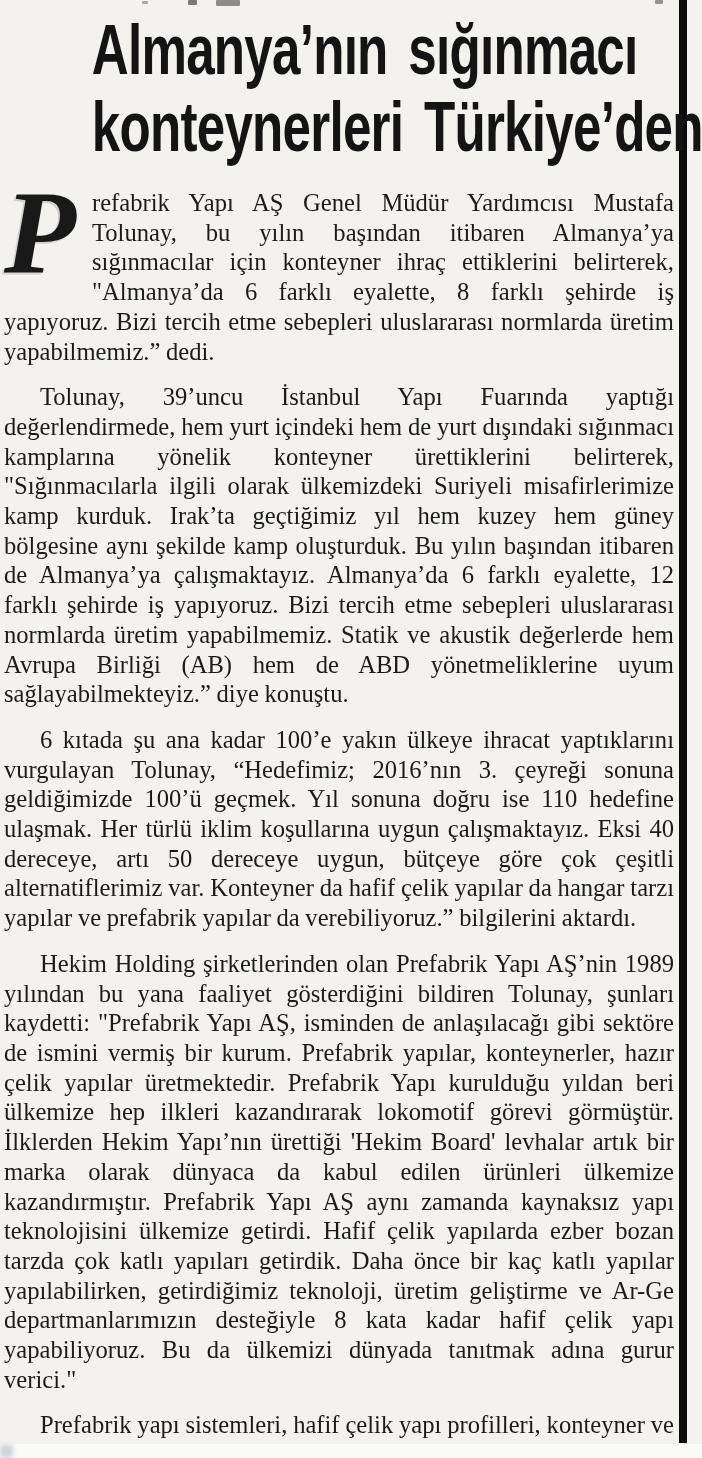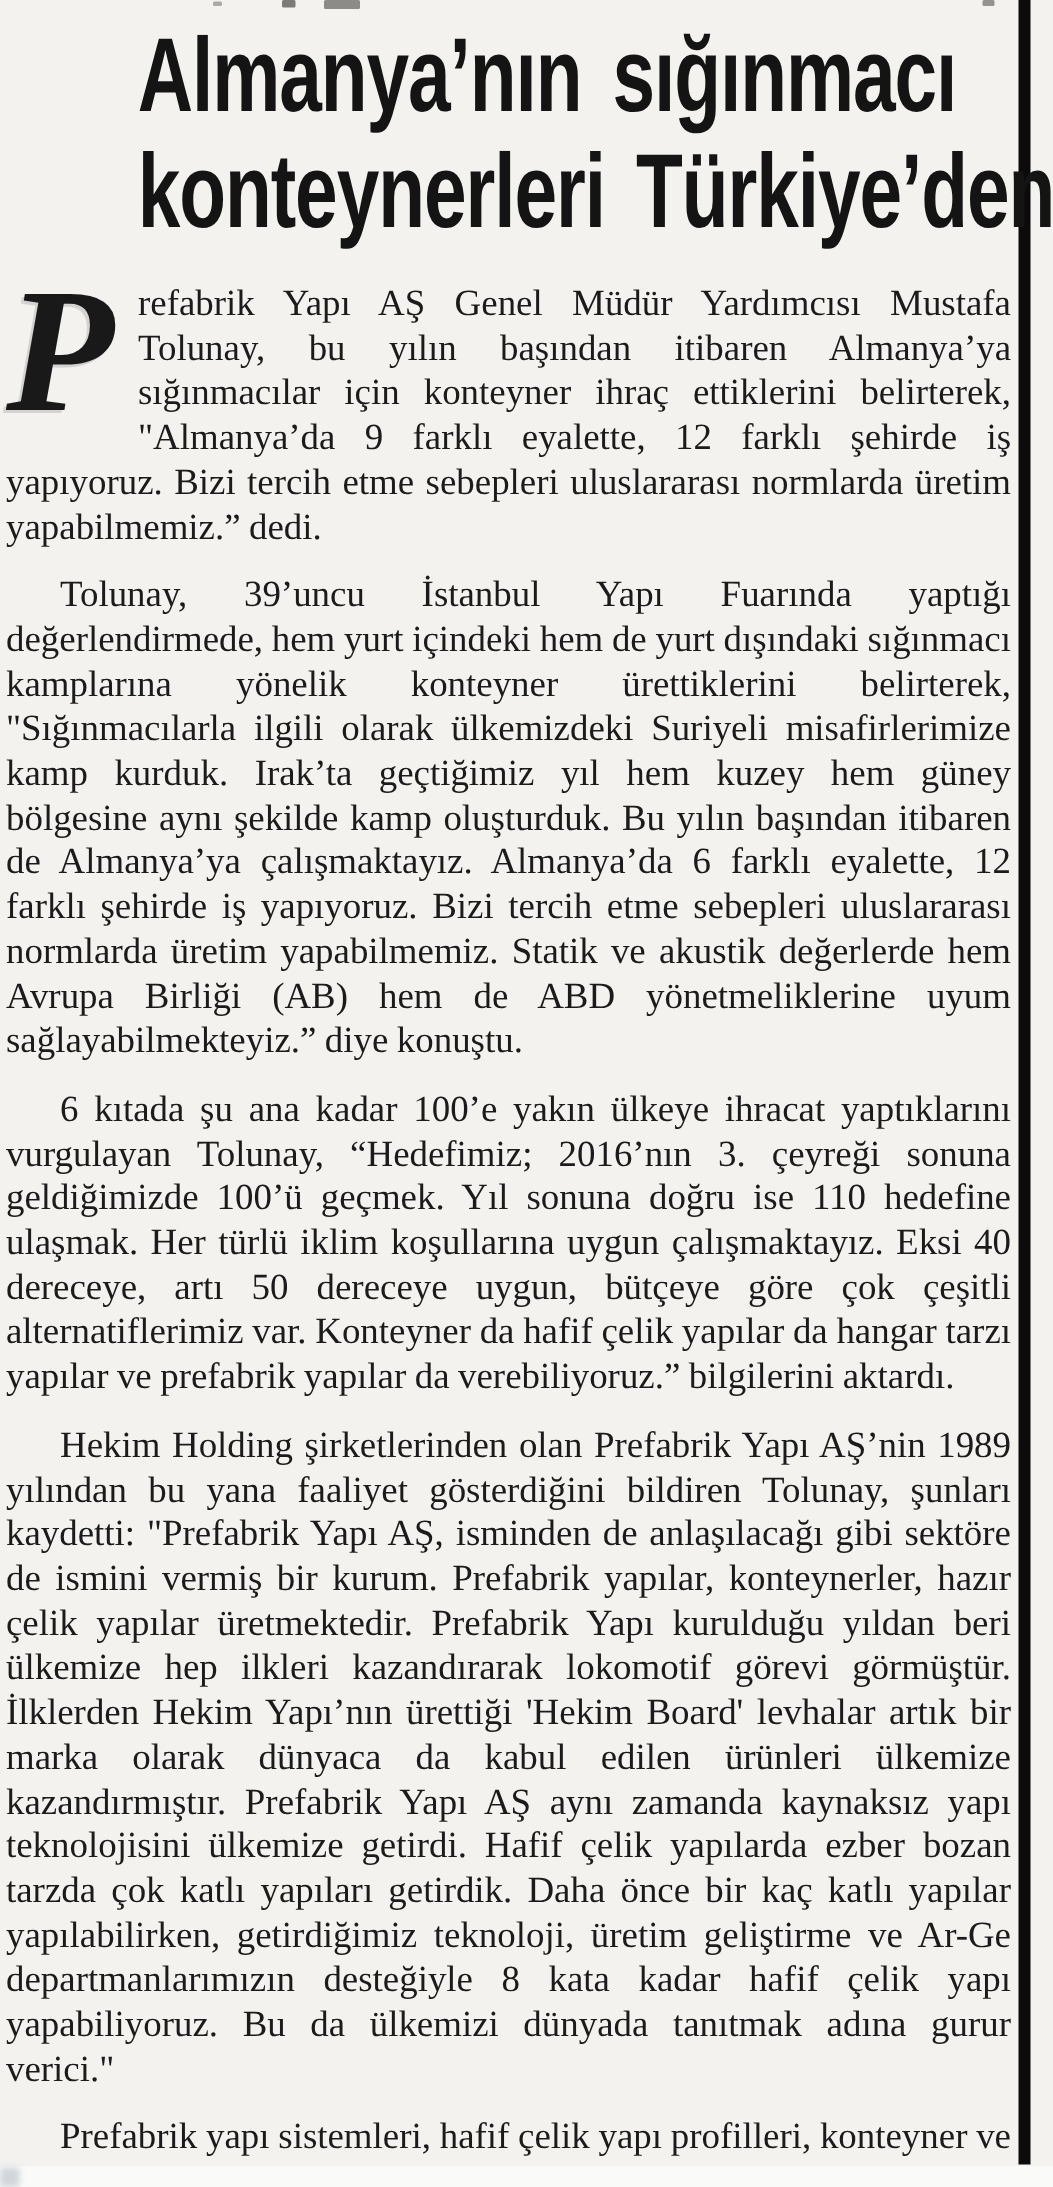--- a/index.html
+++ b/index.html
@@ -119,21 +119,21 @@
 
   <div class="right-rule"></div>
 
   <h1 class="headline">
     <div class="hl-line">Almanya’nın sığınmacı</div>
     <div class="hl-line">konteynerleri Türkiye’den</div>
   </h1>
 
   <div class="article">
     <p class="lead">
-      <span class="dropcap">P</span><span>refabrik Yapı AŞ Genel Müdür Yardımcısı Mustafa Tolunay, bu yılın başından itibaren Almanya’ya sığınmacılar için konteyner ihraç ettiklerini belirterek, "Almanya’da 9 farklı eyalette, 12 farklı şehirde iş yapıyoruz. Bizi tercih etme sebepleri uluslararası normlarda üretim yapabilmemiz.” dedi.</span>
+      <span class="dropcap">P</span><span>refabrik Yapı AŞ Genel Müdür Yardımcısı Mustafa Tolunay, bu yılın başından itibaren Almanya’ya sığınmacılar için konteyner ihraç ettiklerini belirterek, "Almanya’da 6 farklı eyalette, 8 farklı şehirde iş yapıyoruz. Bizi tercih etme sebepleri uluslararası normlarda üretim yapabilmemiz.” dedi.</span>
     </p>
     <p class="indent">Tolunay, 39’uncu İstanbul Yapı Fuarında yaptığı değerlendirmede, hem yurt içindeki hem de yurt dışındaki sığınmacı kamplarına yönelik konteyner ürettiklerini belirterek, "Sığınmacılarla ilgili olarak ülkemizdeki Suriyeli misafirlerimize kamp kurduk. Irak’ta geçtiğimiz yıl hem kuzey hem güney bölgesine aynı şekilde kamp oluşturduk. Bu yılın başından itibaren de Almanya’ya çalışmaktayız. Almanya’da 6 farklı eyalette, 12 farklı şehirde iş yapıyoruz. Bizi tercih etme sebepleri uluslararası normlarda üretim yapabilmemiz. Statik ve akustik değerlerde hem Avrupa Birliği (AB) hem de ABD yönetmeliklerine uyum sağlayabilmekteyiz.” diye konuştu.</p>
     <p class="indent">6 kıtada şu ana kadar 100’e yakın ülkeye ihracat yaptıklarını vurgulayan Tolunay, “Hedefimiz; 2016’nın 3. çeyreği sonuna geldiğimizde 100’ü geçmek. Yıl sonuna doğru ise 110 hedefine ulaşmak. Her türlü iklim koşullarına uygun çalışmaktayız. Eksi 40 dereceye, artı 50 dereceye uygun, bütçeye göre çok çeşitli alternatiflerimiz var. Konteyner da hafif çelik yapılar da hangar tarzı yapılar ve prefabrik yapılar da verebiliyoruz.” bilgilerini aktardı.</p>
     <p class="indent">Hekim Holding şirketlerinden olan Prefabrik Yapı AŞ’nin 1989 yılından bu yana faaliyet gösterdiğini bildiren Tolunay, şunları kaydetti: "Prefabrik Yapı AŞ, isminden de anlaşılacağı gibi sektöre de ismini vermiş bir kurum. Prefabrik yapılar, konteynerler, hazır çelik yapılar üretmektedir. Prefabrik Yapı kurulduğu yıldan beri ülkemize hep ilkleri kazandırarak lokomotif görevi görmüştür. İlklerden Hekim Yapı’nın ürettiği 'Hekim Board' levhalar artık bir marka olarak dünyaca da kabul edilen ürünleri ülkemize kazandırmıştır. Prefabrik Yapı AŞ aynı zamanda kaynaksız yapı teknolojisini ülkemize getirdi. Hafif çelik yapılarda ezber bozan tarzda çok katlı yapıları getirdik. Daha önce bir kaç katlı yapılar yapılabilirken, getirdiğimiz teknoloji, üretim geliştirme ve Ar-Ge departmanlarımızın desteğiyle 8 kata kadar hafif çelik yapı yapabiliyoruz. Bu da ülkemizi dünyada tanıtmak adına gurur verici."</p>
     <p class="indent">
       <span>Prefabrik yapı sistemleri, hafif çelik yapı profilleri, konteyner ve kabin sistemleri üreten şirket, enerji, eğitim, sağlık, petrol-doğalgaz, maden ve savunma sanayi sektörü gibi birçok alanda talepleri karşılıyor.</span>
       <span class="credit">(AA)</span>
     </p>
   </div>
 

